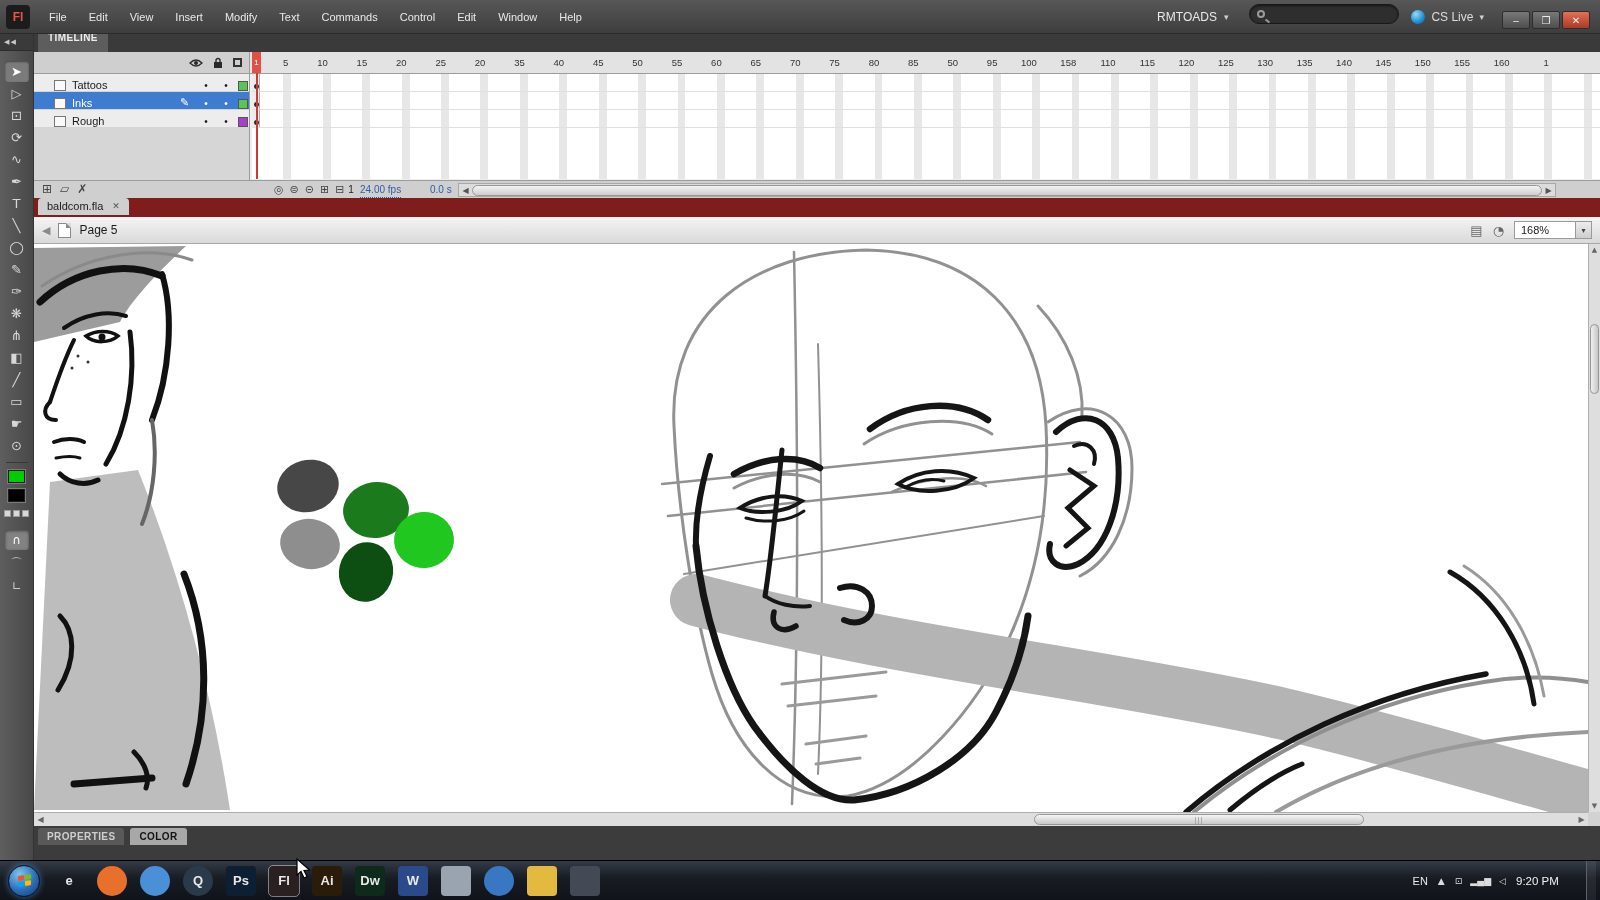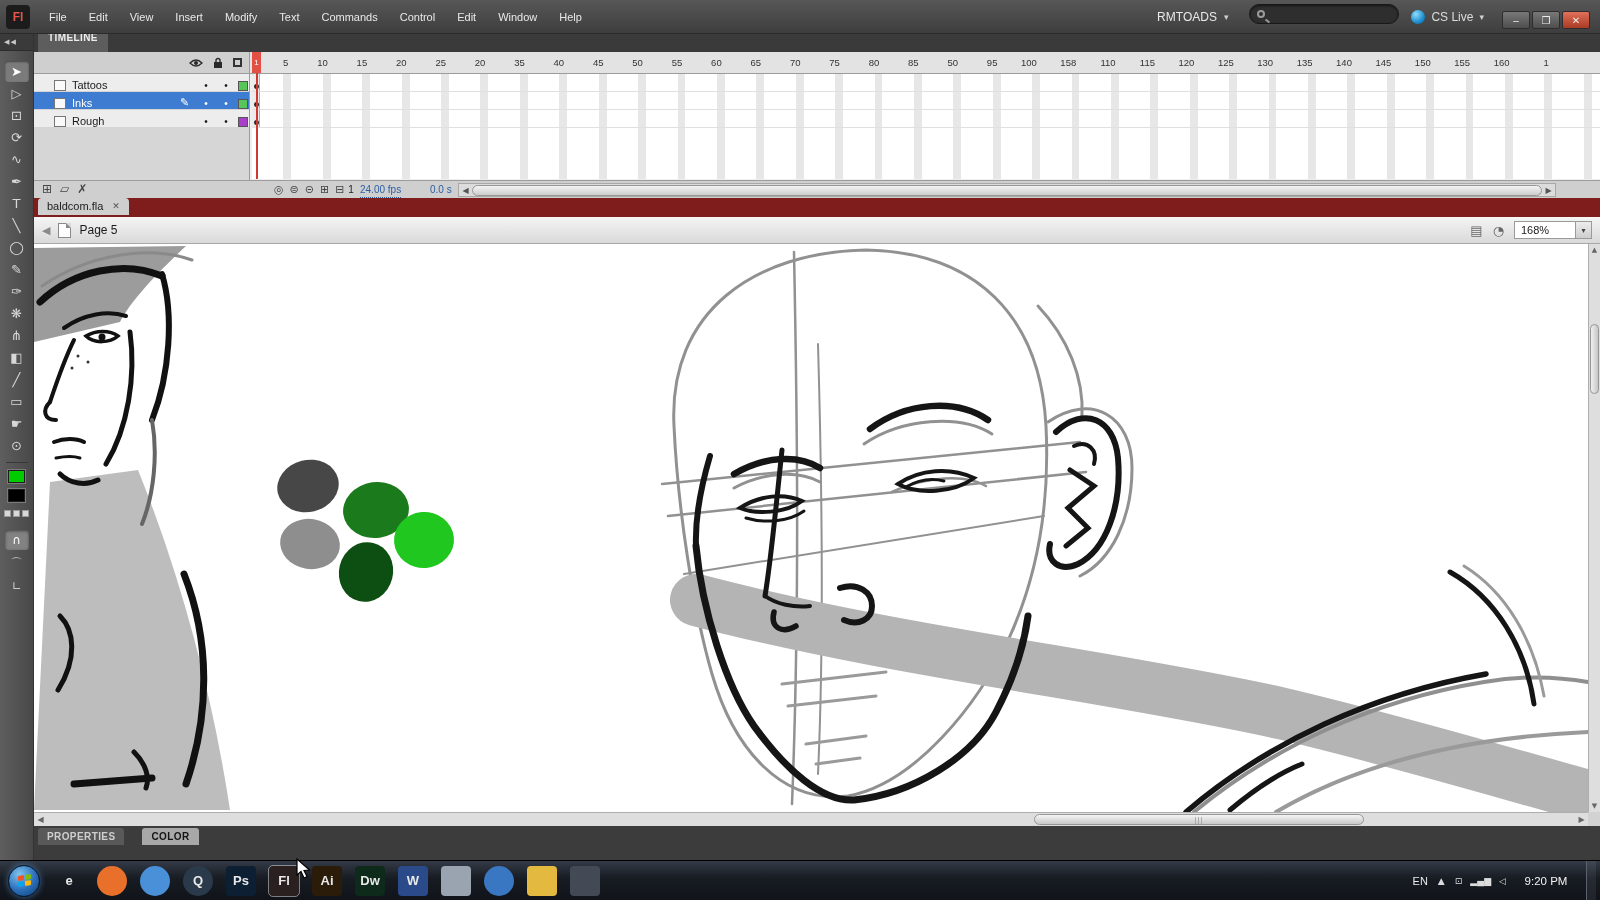--- a/index.html
+++ b/index.html
@@ -100,38 +100,38 @@
 .vscroll .arr.dn{position:absolute;bottom:0;width:100%}
 .v-thumb{position:absolute;left:1px;top:80px;width:9px;height:70px;background:linear-gradient(90deg,#f0f0f0,#c6c6c6);border:1px solid #979797;border-radius:5px}
 .hscroll{position:absolute;left:34px;top:812px;width:1554px;height:14px;background:#dedede;border-top:1px solid #aeaeae;z-index:6}
 .hscroll .arr{position:absolute;top:0;width:13px;height:13px;font-size:8px;color:#666;text-align:center;line-height:13px}
 .hscroll .arr.lf{left:0}.hscroll .arr.rt{right:0}
 .h-thumb{position:absolute;left:1000px;top:1px;width:330px;height:11px;background:linear-gradient(#f4f4f4,#c9c9c9);border:1px solid #979797;border-radius:6px;text-align:center;font-size:7px;color:#8a8a8a;line-height:10px;letter-spacing:1px}
 .corner{position:absolute;left:1588px;top:812px;width:12px;height:14px;background:#d2d2d2;z-index:6}
 
 
 .bottomchrome{position:absolute;left:34px;top:826px;width:1566px;height:34px;background:#3c3c3c;z-index:10}
-.ptabs{display:flex;align-items:flex-start;gap:18px;padding:2px 0 0 4px}
+.ptabs{display:flex;align-items:flex-start;gap:6px;padding:2px 0 0 4px}
 .ptab{background:#595959;color:#cfcfcf;font-size:10px;font-weight:bold;letter-spacing:.4px;padding:3px 9px;border-radius:3px 3px 0 0}
 .ptab[data-active="true"]{background:#a8a8a8;color:#141414}
 
 
 .taskbar{position:absolute;left:0;top:860px;width:1600px;height:40px;background:linear-gradient(#343b47,#171b22 45%,#10141a);border-top:1px solid #000;display:flex;align-items:center;z-index:30}
 .start-orb{width:32px;height:32px;border-radius:50%;margin-left:8px;background:radial-gradient(circle at 35% 28%,#7fc3ef,#2a6db8 55%,#113c6e);border:1px solid #0a1c33;display:flex;align-items:center;justify-content:center;box-shadow:0 0 6px rgba(90,160,230,.6)}
 .winflag{display:grid;grid-template-columns:6px 6px;grid-template-rows:5px 5px;gap:1px;transform:skewY(-8deg)}
 .winflag i{border-radius:1px}
 .wf1{background:#f35325}.wf2{background:#81bc06}.wf3{background:#05a6f0}.wf4{background:#ffba08}
 .tb-icons{display:flex;align-items:center;gap:13px;margin-left:14px}
 .tb-icon{width:30px;height:30px;border-radius:4px;display:flex;align-items:center;justify-content:center;position:relative}
 .tb-icon[data-round="true"]{border-radius:50%}
 .tb-icon[data-active="true"]{outline:1px solid rgba(255,255,255,.45);background-image:linear-gradient(rgba(255,255,255,.28),rgba(255,255,255,.06) 50%,rgba(255,255,255,0))}
 .tb-label{font-weight:bold;font-size:13px;color:#e8e8e8}
 .tray{margin-left:auto;display:flex;align-items:center;gap:10px;color:#eaeaea;font-size:11px;padding-right:4px}
 .tray .sm{font-size:9px;color:#dcdcdc}
-.clock{font-size:11.5px;text-align:center;width:60px;color:#f2f2f2}
+.clock{font-size:11.5px;text-align:left;width:60px;color:#f2f2f2}
 .show-desktop{width:10px;height:40px;border-left:1px solid #5a6270;background:rgba(255,255,255,.07)}
 .cursor{position:absolute;left:296px;top:858px;z-index:40}
 </style>
 </head>
 <body>
 
 <div id="app">
 
   <div class="menubar">
     <div class="app-badge">Fl</div>

